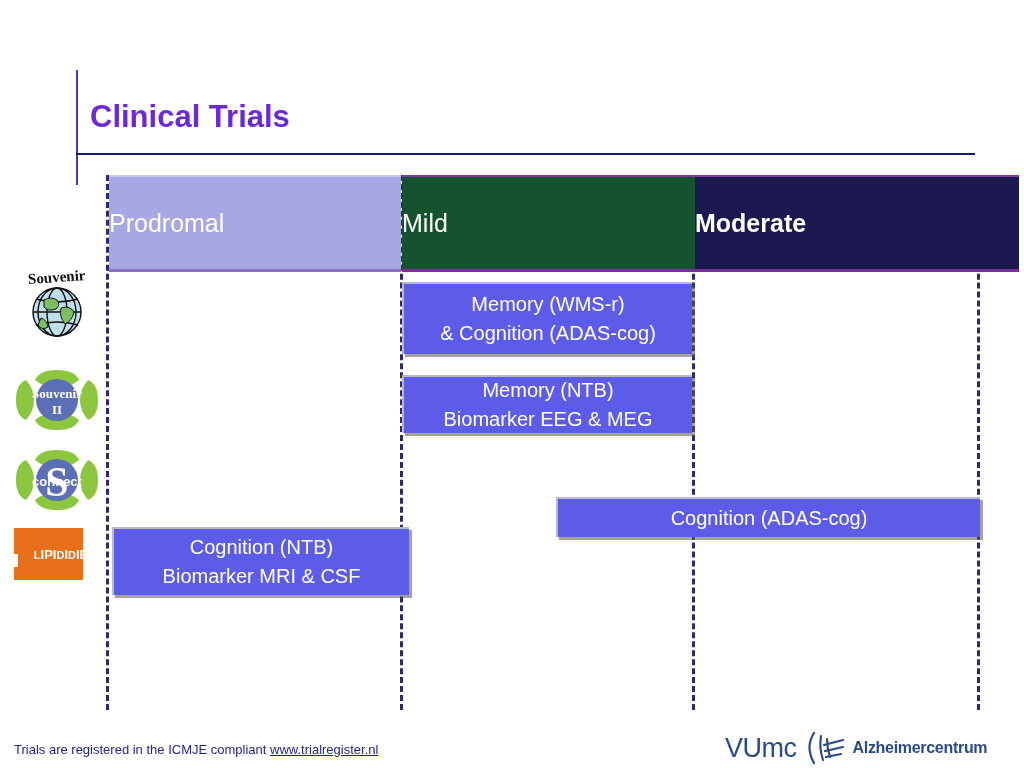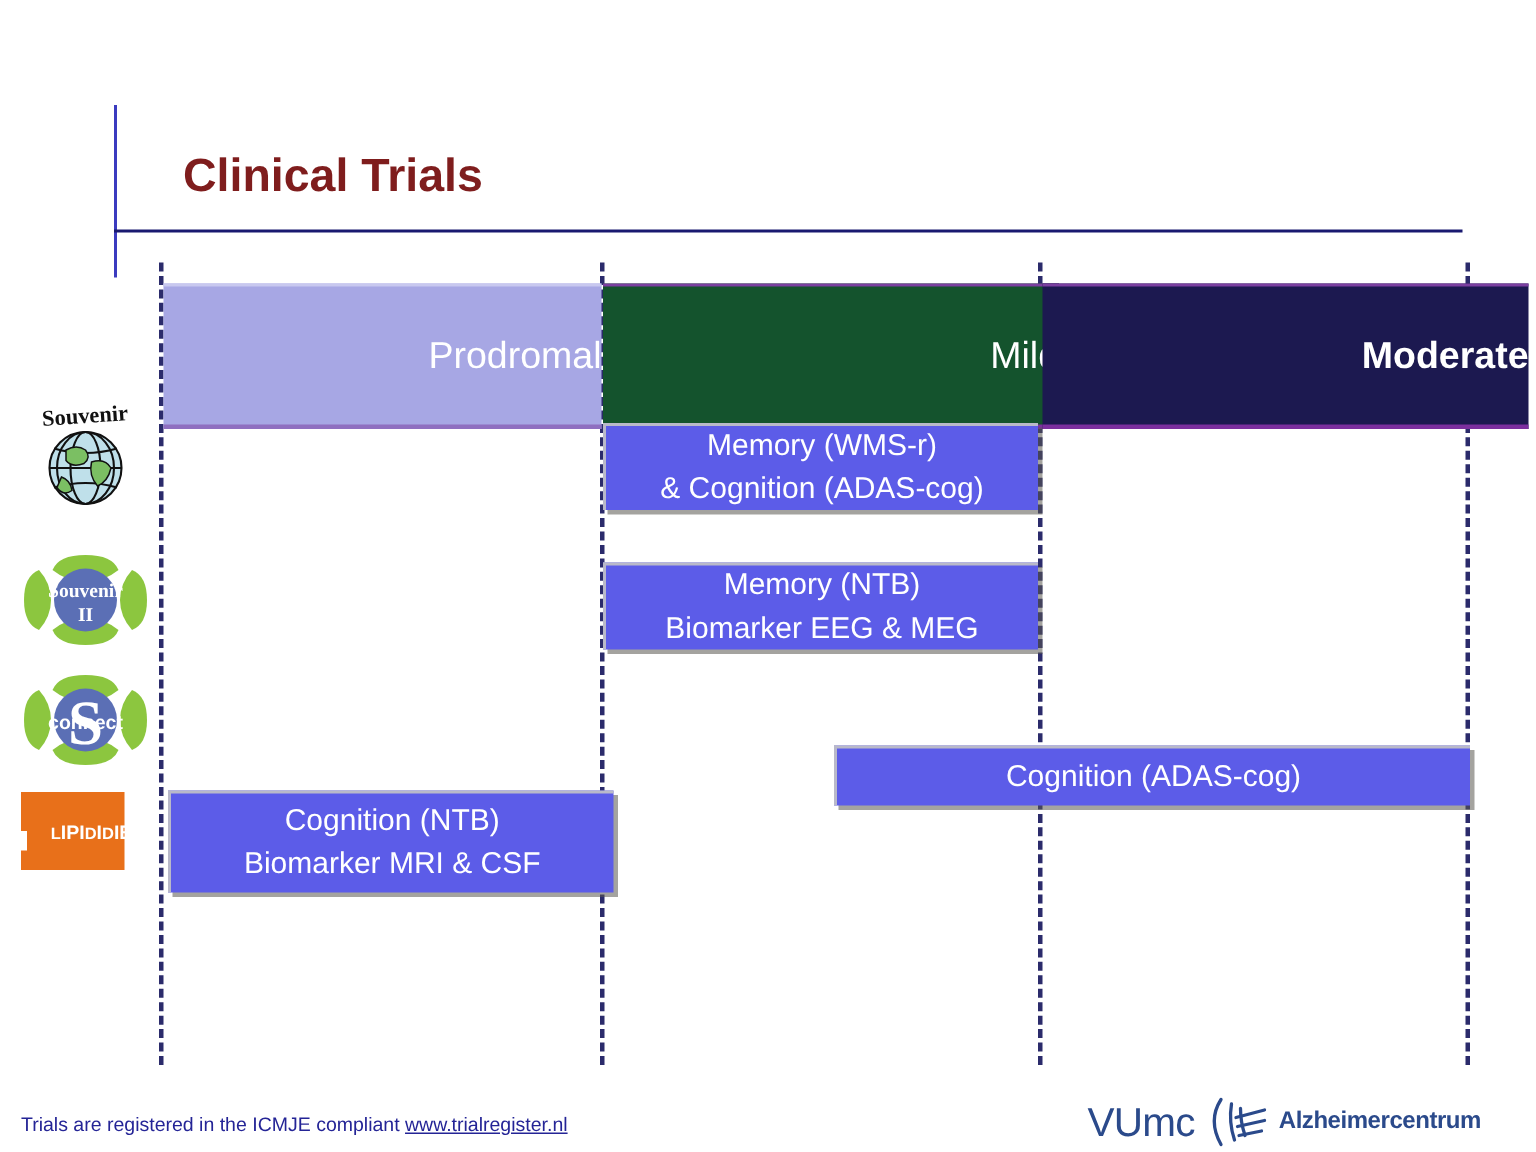--- a/index.html
+++ b/index.html
@@ -32,24 +32,23 @@
     width: 899px;
     height: 2px;
     background: #191970;
   }
   #page-title {
     position: absolute;
     left: 90px;
     top: 99px;
     font-size: 31px;
     font-weight: bold;
-    color: #7f1d1d;
+    color: #6d28d9;
     letter-spacing: 0px;
     white-space: nowrap;
-    margin-left: 32px;
   }
 
   
   #matrix {
     position: absolute;
     left: 106px;
     top: 175px;
     width: 874px;
     height: 535px;
   }
@@ -61,25 +60,25 @@
     border-left: 3px dashed #2b2b6b;
   }
   .col-divider.d0 { left: 0px; }
   .col-divider.d1 { left: 294px; }
   .col-divider.d2 { left: 586px; }
   .col-divider.d3 { left: 871px; }
 
   
   .stage-header {
     position: absolute;
-    top: 14px;
+    top: 0px;
     height: 97px;
     display: flex;
     align-items: center;
-    justify-content: flex-end;
+    justify-content: flex-start;
     color: #ffffff;
     font-size: 25px;
     box-sizing: border-box;
     border-top: 2px solid #7b3fa0;
     border-bottom: 3px solid #7b2f9e;
   }
   .stage-header.s0 {
     left: 3px;
     width: 292px;
     background: #a7a7e4;
@@ -110,21 +109,21 @@
     flex-direction: column;
     align-items: center;
     justify-content: center;
     box-sizing: border-box;
     border-top: 2px solid #b9b9c9;
     border-left: 2px solid #b9b9c9;
     box-shadow: 3px 3px 0 rgba(90, 88, 80, 0.55);
   }
   .measure-box .ln { display: block; white-space: nowrap; }
 
-  #box-mild-1  { left: 296px; top: 107px; width: 290px; height: 58px; }
+  #box-mild-1  { left: 296px; top: 107px; width: 290px; height: 72px; }
   #box-mild-2  { left: 296px; top: 200px; width: 290px; height: 58px; text-align: right; }
   #box-span    { left: 450px; top: 285px; width: 424px; height: 40px; margin-top: 37px; }
   #box-prod-1  { left: 6px;   top: 352px; width: 297px; height: 68px; }
 
   
   #logo-rail {
     position: absolute;
     left: 14px;
     top: 268px;
     width: 86px;

